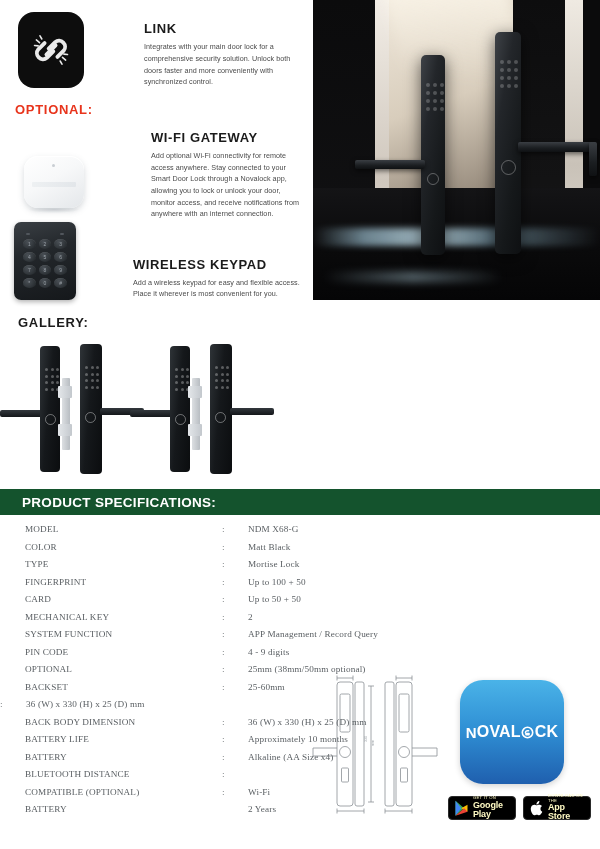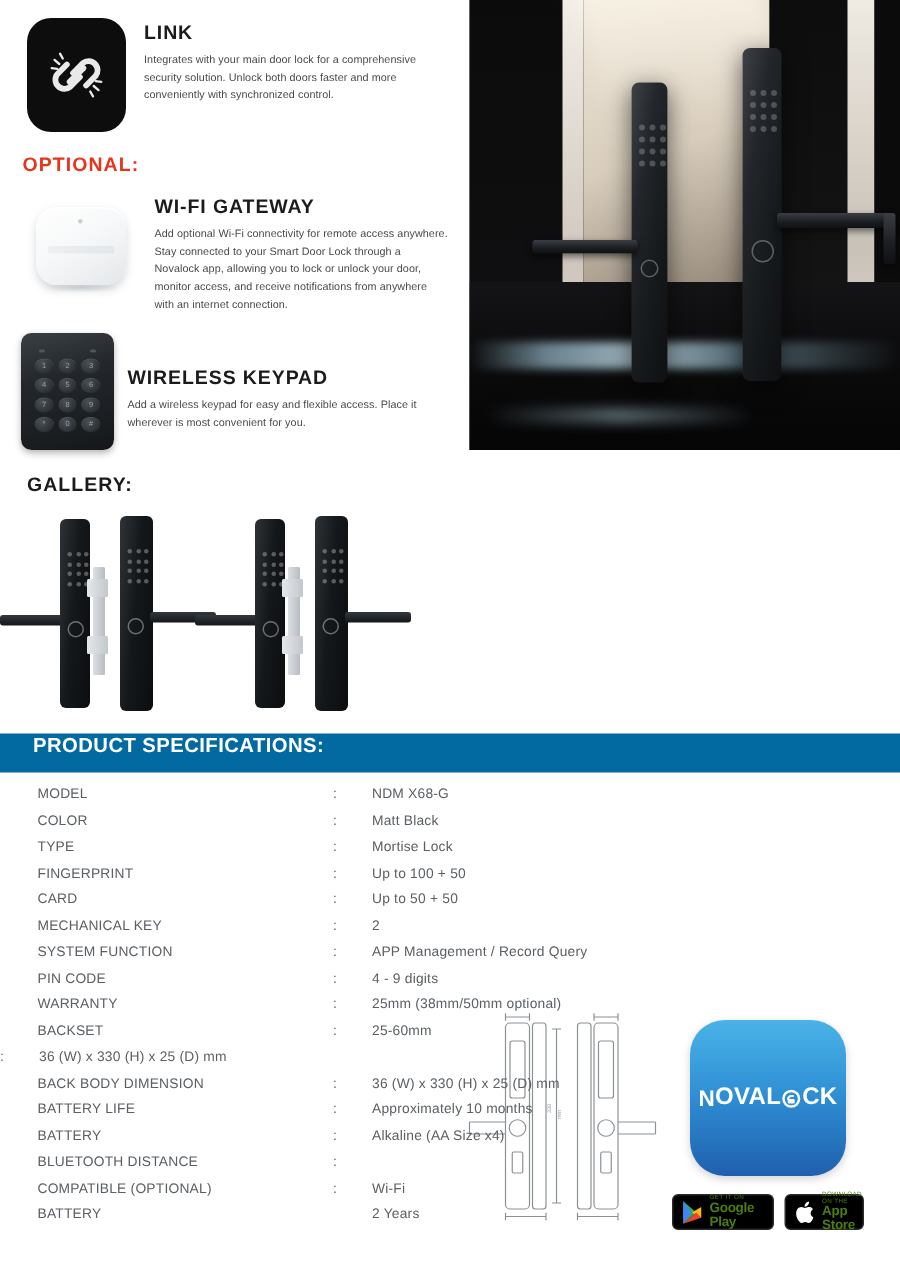--- a/index.html
+++ b/index.html
@@ -9,21 +9,21 @@
     background: #ffffff;
     font-family: "Liberation Sans", sans-serif;
     color: #3d3d3d;
     overflow: hidden;
   }
   .page { position: relative; width: 600px; height: 849px; background:#fff; }
 
   
   .left-col { position: absolute; left: 0; top: 0; width: 310px; height: 305px; }
 
-  .feature { display: flex; align-items: flex-start; }
+  .feature { display: flex; align-items: flex-end; gap: 48px; }
   .feature-text { padding-top: 2px; }
   .feature-title {
     font-size: 13px; font-weight: bold; letter-spacing: .6px;
     color: #1b1b1b; margin-bottom: 5px;
   }
   .feature-desc {
     font-size: 7.2px; line-height: 1.62; color: #4a4a4a;
     letter-spacing: .05px;
   }
 
@@ -229,40 +229,40 @@
 
   
   .badges { position:absolute; left: 448px; top: 462px; display:flex; gap: 7px; }
   .badge {
     height: 24px; border-radius: 4px; background:#000;
     display:flex; align-items:center; padding: 0 6px 0 5px;
     border: .5px solid #2a2a2a;
   }
   .badge .b-ico { width: 15px; height: 16px; flex:0 0 auto; margin-right: 4px;
     display:flex; align-items:center; justify-content:center; }
-  .badge .b-txt { color:#4d7c0f; line-height: 1.05; }
+  .badge .b-txt { color:#fef9c3; line-height: 1.05; }
   .badge .b-top { font-size: 4.2px; letter-spacing: .25px; text-transform: uppercase; }
   .badge .b-bot { font-size: 9px; font-weight: bold; letter-spacing: -.2px; }
   .badge-google { width: 68px; }
-  .badge-apple  { width: 53px; }
+  .badge-apple  { width: 68px; }
 
   
   .spec-bar {
     position:absolute; left: 0; top: 489px; width: 600px; height: 26px;
-    background: #0369a1;
-    display:flex; 
+    background: #14532d;
+    display:flex; align-items:center;
   }
   .spec-bar-title {
     color:#ffffff; font-size: 13.5px; font-weight: bold;
     letter-spacing: .3px; margin-left: 22px;
   }
 
   
   .spec-table {
-    position:absolute; left: 0; top: 524px; width: 512px;
+    position:absolute; left: 0; top: 524px; width: 512px; font-family: Liberation Serif, serif;
   }
   .spec-row {
     display: flex; align-items: baseline;
     height: 17.5px; font-size: 9.2px; color: #5a5f63;
     letter-spacing: .15px;
   }
   .spec-label { width: 222px; padding-left: 25px; }
   .spec-colon { width: 26px; }
   .spec-value { flex: 1; }
 </style>
@@ -615,21 +615,21 @@
         <div class="spec-label">SYSTEM FUNCTION</div>
         <div class="spec-colon">:</div>
         <div class="spec-value">APP Management / Record Query</div>
       </div>
       <div class="spec-row">
         <div class="spec-label">PIN CODE</div>
         <div class="spec-colon">:</div>
         <div class="spec-value">4 - 9 digits</div>
       </div>
       <div class="spec-row">
-        <div class="spec-label">WARRANTY</div>
+        <div class="spec-label">OPTIONAL</div>
         <div class="spec-colon">:</div>
         <div class="spec-value">25mm (38mm/50mm optional)</div>
       </div>
       <div class="spec-row">
         <div class="spec-label">BACKSET</div>
         <div class="spec-colon">:</div>
         <div class="spec-value">25-60mm</div>
       </div>
       <div class="spec-row">
         <div class="spec-colon">:</div>

